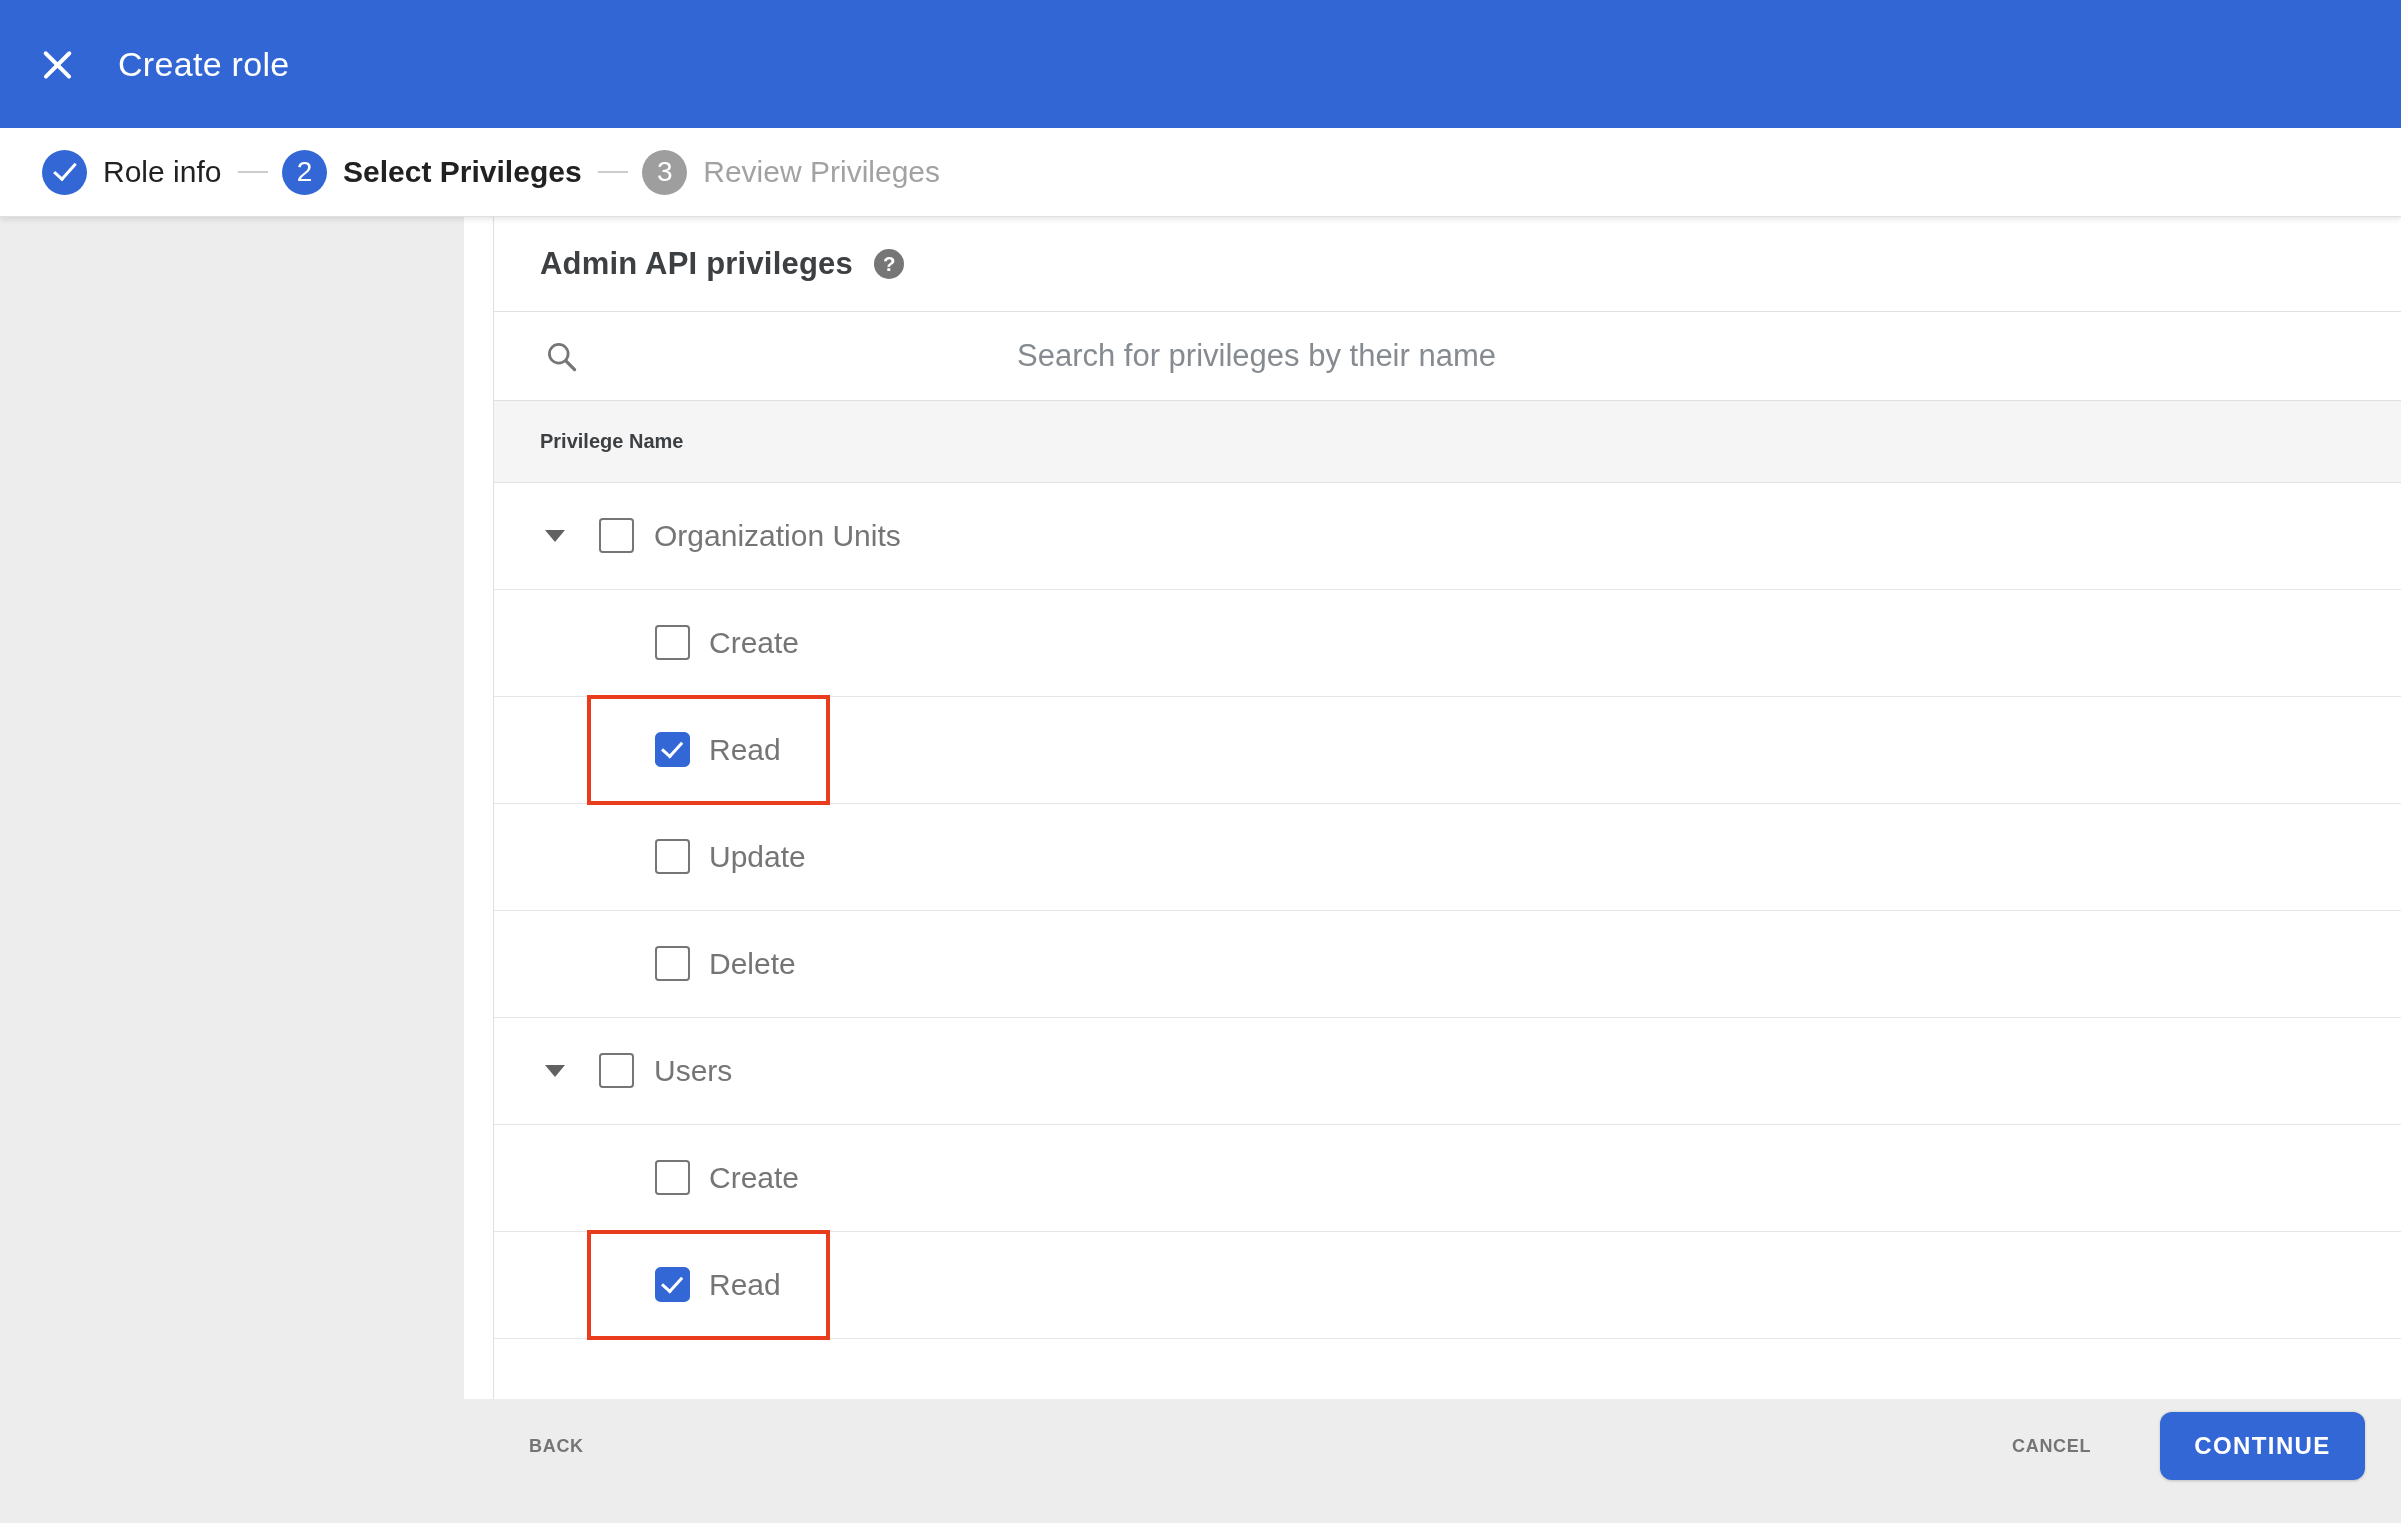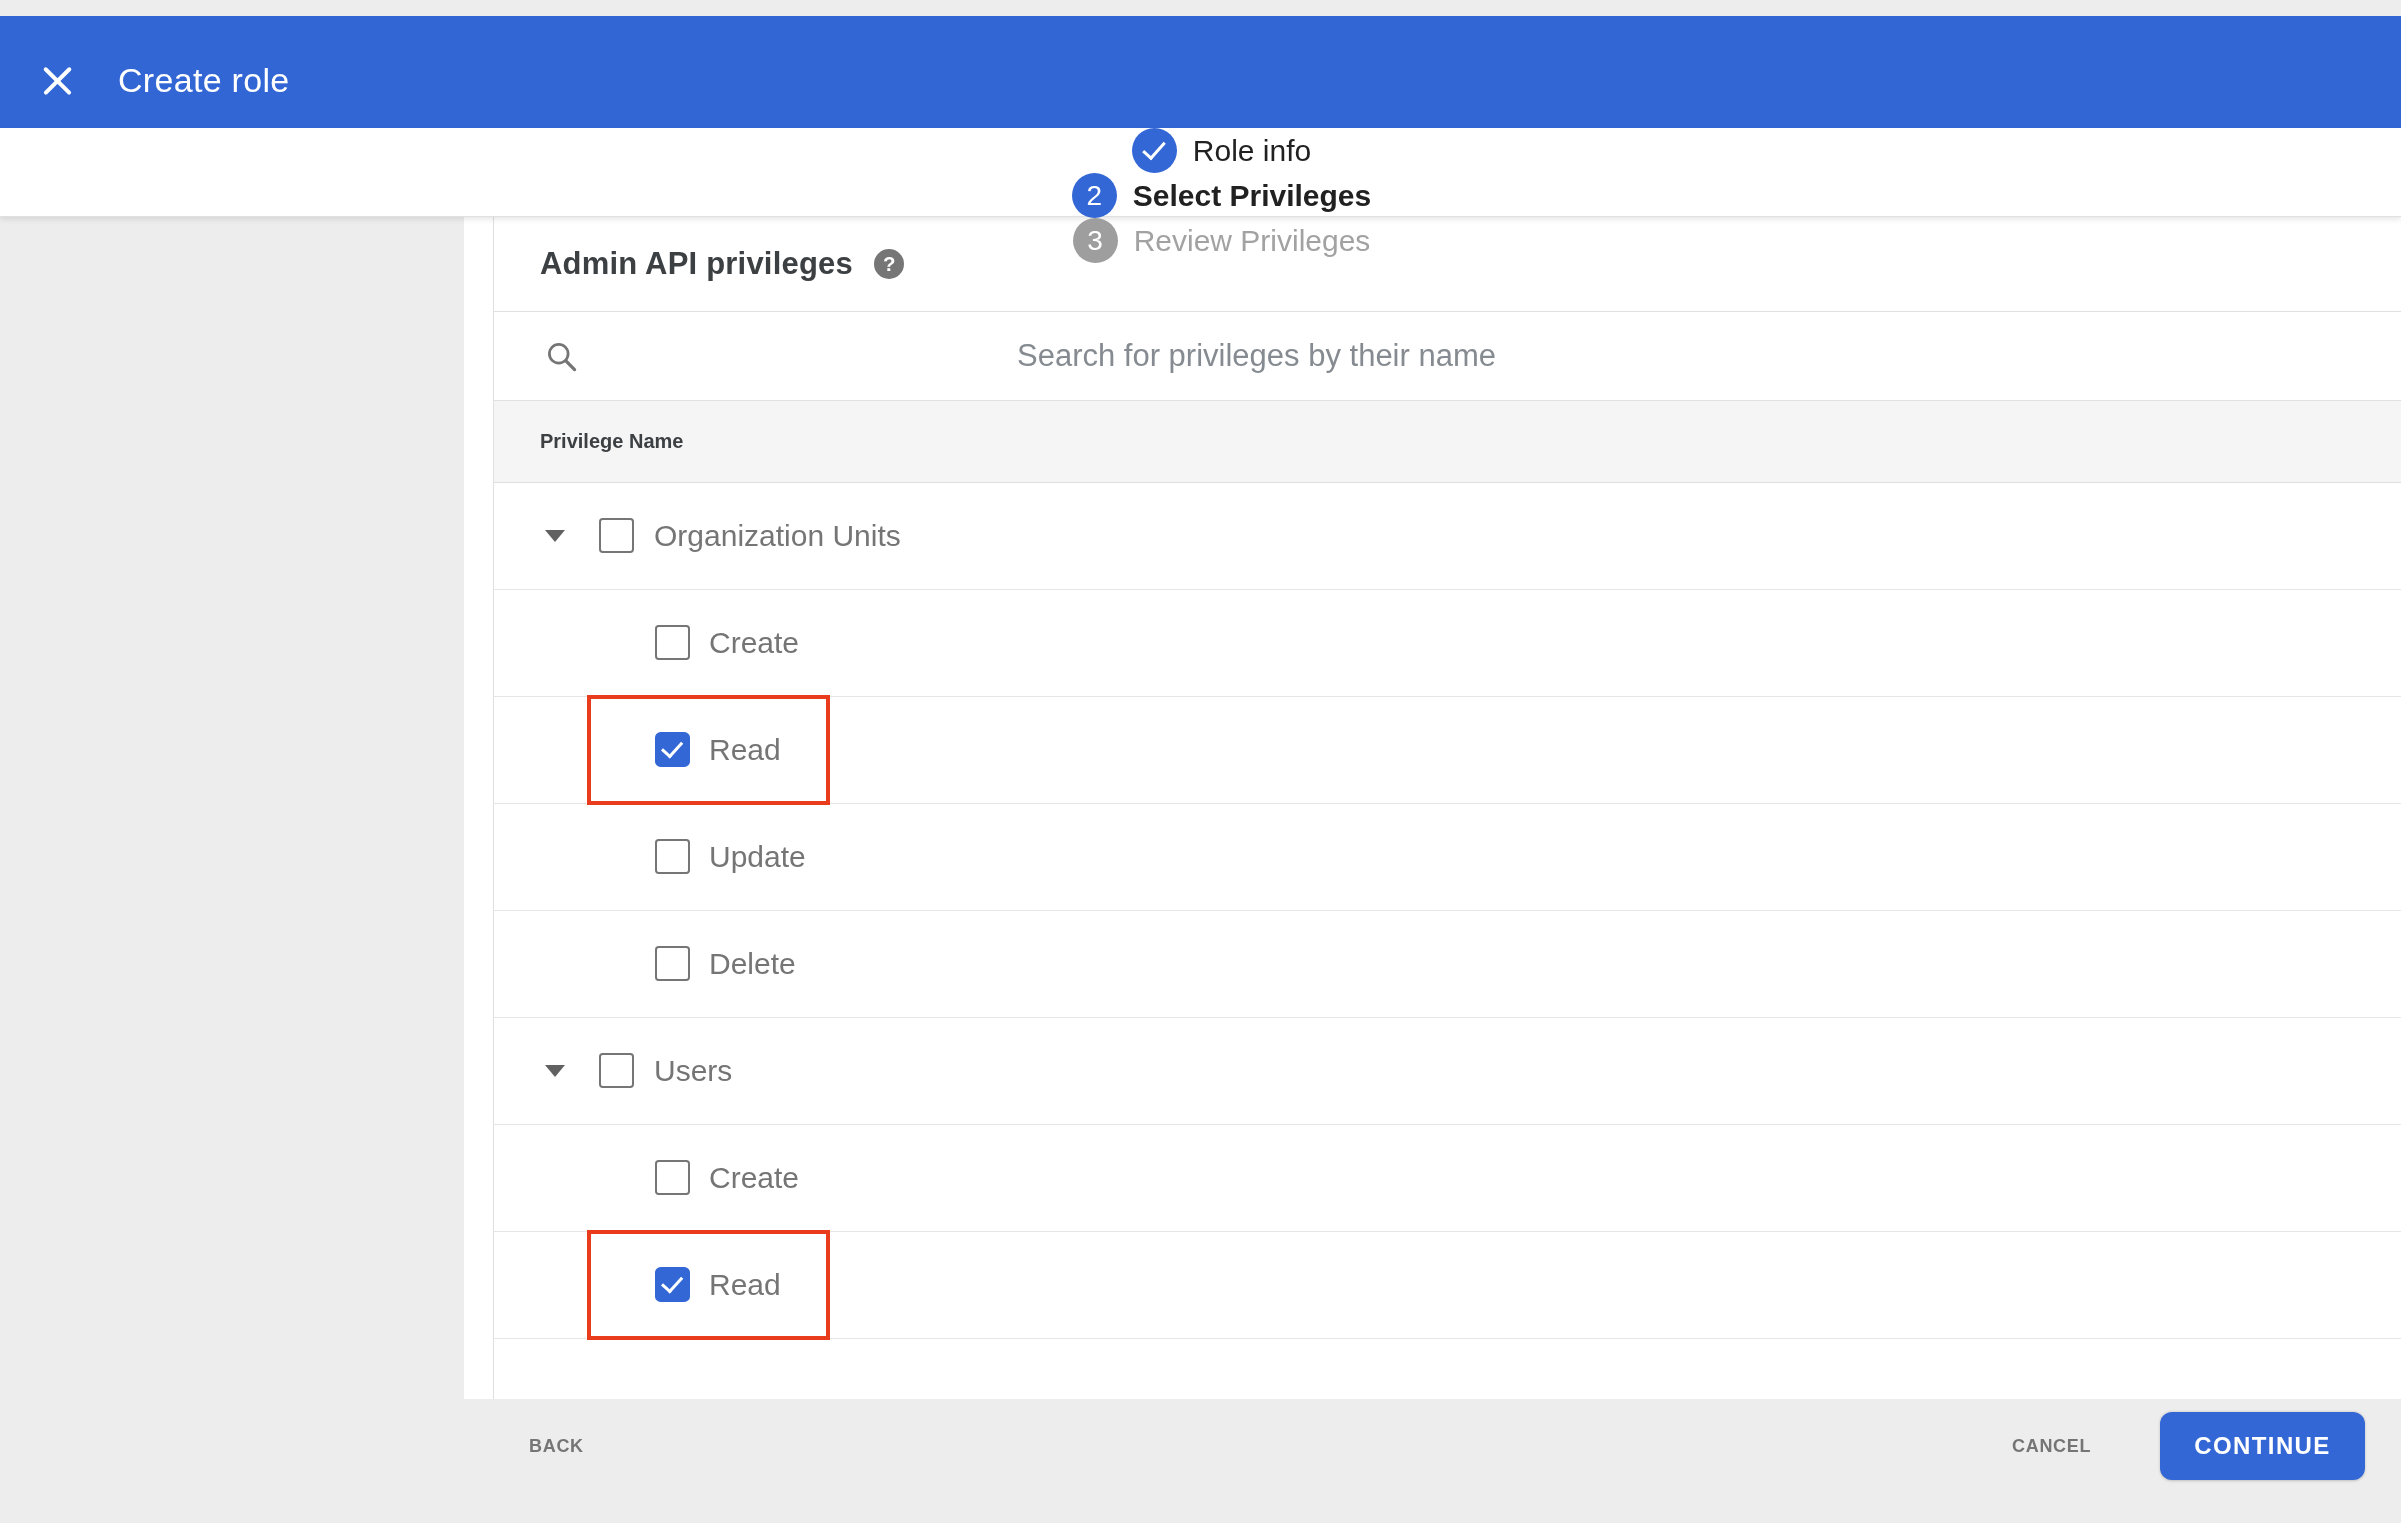--- a/index.html
+++ b/index.html
@@ -6,42 +6,42 @@
   html,body { width:2401px; height:1524px; overflow:hidden; }
   body {
     position:relative;
     font-family:"Liberation Sans","DejaVu Sans",sans-serif;
     background:var(--page-bg,#ededed);
     -webkit-font-smoothing:antialiased;
   }
 
   
   .topbar {
-    position:absolute; left:0; top:16px; width:2401px; height:128px;
+    position:absolute; left:0; top:0; width:2401px; height:128px;
     background:var(--topbar-blue,#3266d5);
     display:flex; align-items:center;
   }
   .close-btn {
     position:relative; width:33px; height:33px; margin-left:41px;
     cursor:pointer; flex:0 0 auto;
   }
   .close-btn::before,.close-btn::after {
     content:""; position:absolute; left:-1.9px; top:15px; width:37px; height:3.7px;
     background:#fff; border-radius:1.9px;
   }
   .close-btn::before { transform:rotate(45deg); }
   .close-btn::after  { transform:rotate(-45deg); }
   .topbar-title { color:#fff; font-size:34px; font-weight:400; margin-left:44px; letter-spacing:0.3px; }
 
   
   .stepper {
     position:absolute; left:0; top:128px; width:2401px; height:89px;
     background:#fff; border-bottom:0.9px solid #e0e0e0;
     box-shadow:0 2.8px 5.6px rgba(0,0,0,.10);
-    display:flex; align-items:center; padding-left:42px; z-index:4;flex-direction:column;
+    display:flex; align-items:center; padding-left:42px; z-index:4;
   }
   .step { display:flex; align-items:center; cursor:pointer; }
   .step-circle {
     width:45px; height:45px; border-radius:50%; flex:0 0 auto;
     display:flex; align-items:center; justify-content:center;
     color:#fff; font-size:28px;
   }
   .step.done .step-circle, .step.active .step-circle { background:var(--accent-blue,#3367d6); }
   .step.upcoming .step-circle { background:var(--step-inactive,#9e9e9e); }
   .step-check {

